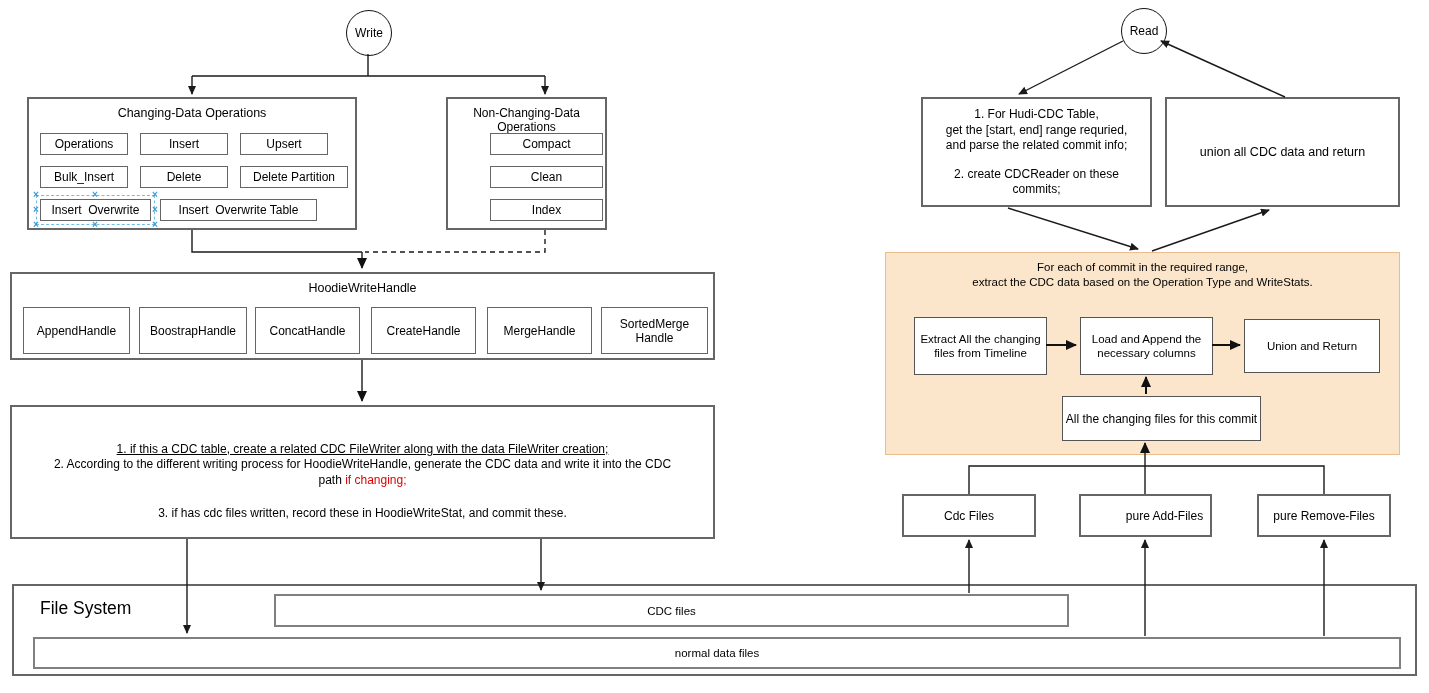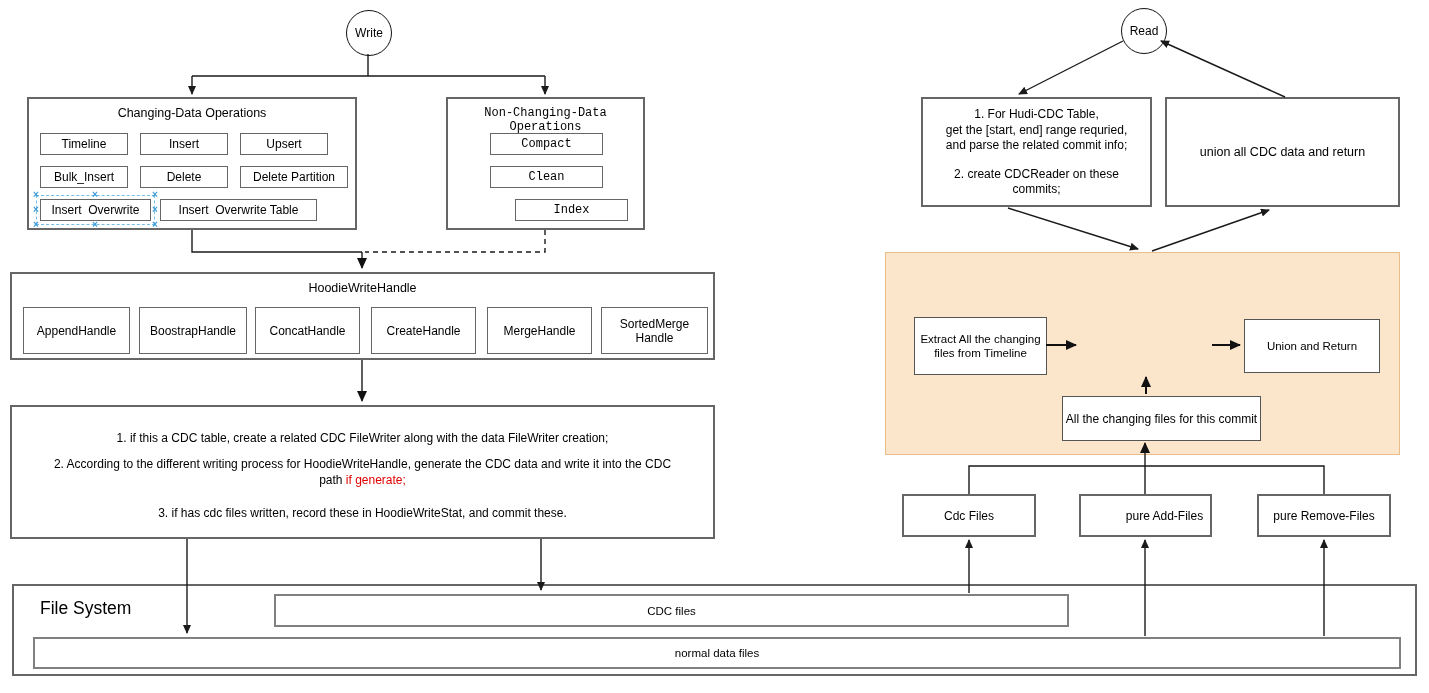--- a/index.html
+++ b/index.html
@@ -35,62 +35,62 @@
 <body>
 
 <div id="canvas">
 
   <div class="circle" style="left:346px;top:10px;position:absolute;">
     <span>Write</span>
   </div>
 
   <div class="node" style="left:27px;top:97px;width:330px;height:133px;">
     <div class="ctitle" style="top:7px;">Changing-Data Operations</div>
-    <div class="btn" style="left:11px;top:34px;width:88px;height:22px;">Timeline</div>
+    <div class="btn" style="left:11px;top:34px;width:88px;height:22px;">Operations</div>
     <div class="btn" style="left:111px;top:34px;width:88px;height:22px;">Insert</div>
     <div class="btn" style="left:211px;top:34px;width:88px;height:22px;">Upsert</div>
     <div class="btn" style="left:11px;top:67px;width:88px;height:22px;">Bulk_Insert</div>
     <div class="btn" style="left:111px;top:67px;width:88px;height:22px;">Delete</div>
     <div class="btn" style="left:211px;top:67px;width:108px;height:22px;">Delete Partition</div>
     <div class="btn" style="left:11px;top:100px;width:111px;height:22px;">Insert  Overwrite</div>
     <div class="btn" style="left:131px;top:100px;width:157px;height:22px;">Insert  Overwrite Table</div>
 
     <div class="sel-outline" style="left:7px;top:96px;width:119px;height:30px;"></div>
     <span class="sel-handle" style="left:7px;top:96px;">×</span>
     <span class="sel-handle" style="left:66px;top:96px;">×</span>
     <span class="sel-handle" style="left:126px;top:96px;">×</span>
     <span class="sel-handle" style="left:7px;top:111px;">×</span>
     <span class="sel-handle" style="left:126px;top:111px;">×</span>
     <span class="sel-handle" style="left:7px;top:126px;">×</span>
     <span class="sel-handle" style="left:66px;top:126px;">×</span>
     <span class="sel-handle" style="left:126px;top:126px;">×</span>
   </div>
 
-  <div class="node" style="left:446px;top:97px;width:199px;height:133px;font-family:Liberation Mono, monospace;">
+  <div class="node" style="left:446px;top:97px;width:161px;height:133px;">
     <div class="ctitle" style="top:7px;font-size:12px;">Non-Changing-Data Operations</div>
     <div class="btn" style="left:42px;top:34px;width:113px;height:22px;">Compact</div>
     <div class="btn" style="left:42px;top:67px;width:113px;height:22px;">Clean</div>
-    <div class="btn" style="left:42px;top:100px;width:113px;height:22px;margin-left:25px;">Index</div>
+    <div class="btn" style="left:42px;top:100px;width:113px;height:22px;">Index</div>
   </div>
 
   <div class="node" style="left:10px;top:272px;width:705px;height:88px;">
     <div class="ctitle" style="top:7px;">HoodieWriteHandle</div>
     <div class="cellbox" style="left:11px;top:33px;width:107px;height:47px;">AppendHandle</div>
     <div class="cellbox" style="left:127px;top:33px;width:108px;height:47px;">BoostrapHandle</div>
     <div class="cellbox" style="left:243px;top:33px;width:105px;height:47px;">ConcatHandle</div>
     <div class="cellbox" style="left:359px;top:33px;width:105px;height:47px;">CreateHandle</div>
     <div class="cellbox" style="left:475px;top:33px;width:105px;height:47px;">MergeHandle</div>
     <div class="cellbox" style="left:589px;top:33px;width:107px;height:47px;">SortedMerge Handle</div>
   </div>
 
   <div class="node" style="left:10px;top:405px;width:705px;height:134px;">
-    <div class="steps-line" style="top:23px;">1. if this a CDC table, create a related CDC FileWriter along with the data FileWriter creation;</div>
+    <div class="steps-line" style="top:34px;text-decoration:underline;">1. if this a CDC table, create a related CDC FileWriter along with the data FileWriter creation;</div>
     <div class="steps-line" style="top:49px;">2. According to the different writing process for HoodieWriteHandle, generate the CDC data and write it into the CDC</div>
     <div class="steps-line" style="top:65px;">
-      <span style="white-space:pre;">path </span><span class="red">if generate;</span>
+      <span style="white-space:pre;">path </span><span class="red">if changing;</span>
     </div>
     <div class="steps-line" style="top:98px;">3. if has cdc files written, record these in HoodieWriteStat, and commit these.</div>
   </div>
 
   <div class="node" style="left:12px;top:584px;width:1405px;height:92px;">
     <div style="position:absolute;left:26px;top:12px;font-size:17.5px;">File System</div>
   </div>
   <div class="fs-inner" style="left:274px;top:594px;width:795px;height:33px;">
     <span>CDC files</span>
   </div>
@@ -108,21 +108,24 @@
 and parse the related commit info;</div>
     <div class="preline" style="margin-top:13px;line-height:15.5px;">2. create CDCReader on these
 commits;</div>
   </div>
 
   <div class="node center-flex" style="left:1165px;top:97px;width:235px;height:110px;font-size:12.5px;">
     <span>union all CDC data and return</span>
   </div>
 
   <div class="orange" style="left:885px;top:252px;width:515px;height:203px;">
+    <div class="preline" style="position:absolute;left:0;right:0;top:7px;text-align:center;font-size:11.5px;line-height:15px;">For each of commit in the required range,
+extract the CDC data based on the Operation Type and WriteStats.</div>
     <div class="obox" style="left:28px;top:64px;width:133px;height:58px;">Extract All the changing files from Timeline</div>
+    <div class="obox" style="left:194px;top:64px;width:133px;height:58px;">Load and Append the necessary columns</div>
     <div class="obox" style="left:358px;top:66px;width:136px;height:54px;">Union and Return</div>
     <div class="obox" style="left:176px;top:143px;width:199px;height:45px;font-size:12px;">All the changing files for this commit</div>
   </div>
 
   <div class="fgroup" style="left:902px;top:494px;width:134px;height:43px;">
     <span>Cdc Files</span>
   </div>
   <div class="fgroup" style="left:1079px;top:494px;width:133px;height:43px;padding-left:38px;">
     <span>pure Add-Files</span>
   </div>

